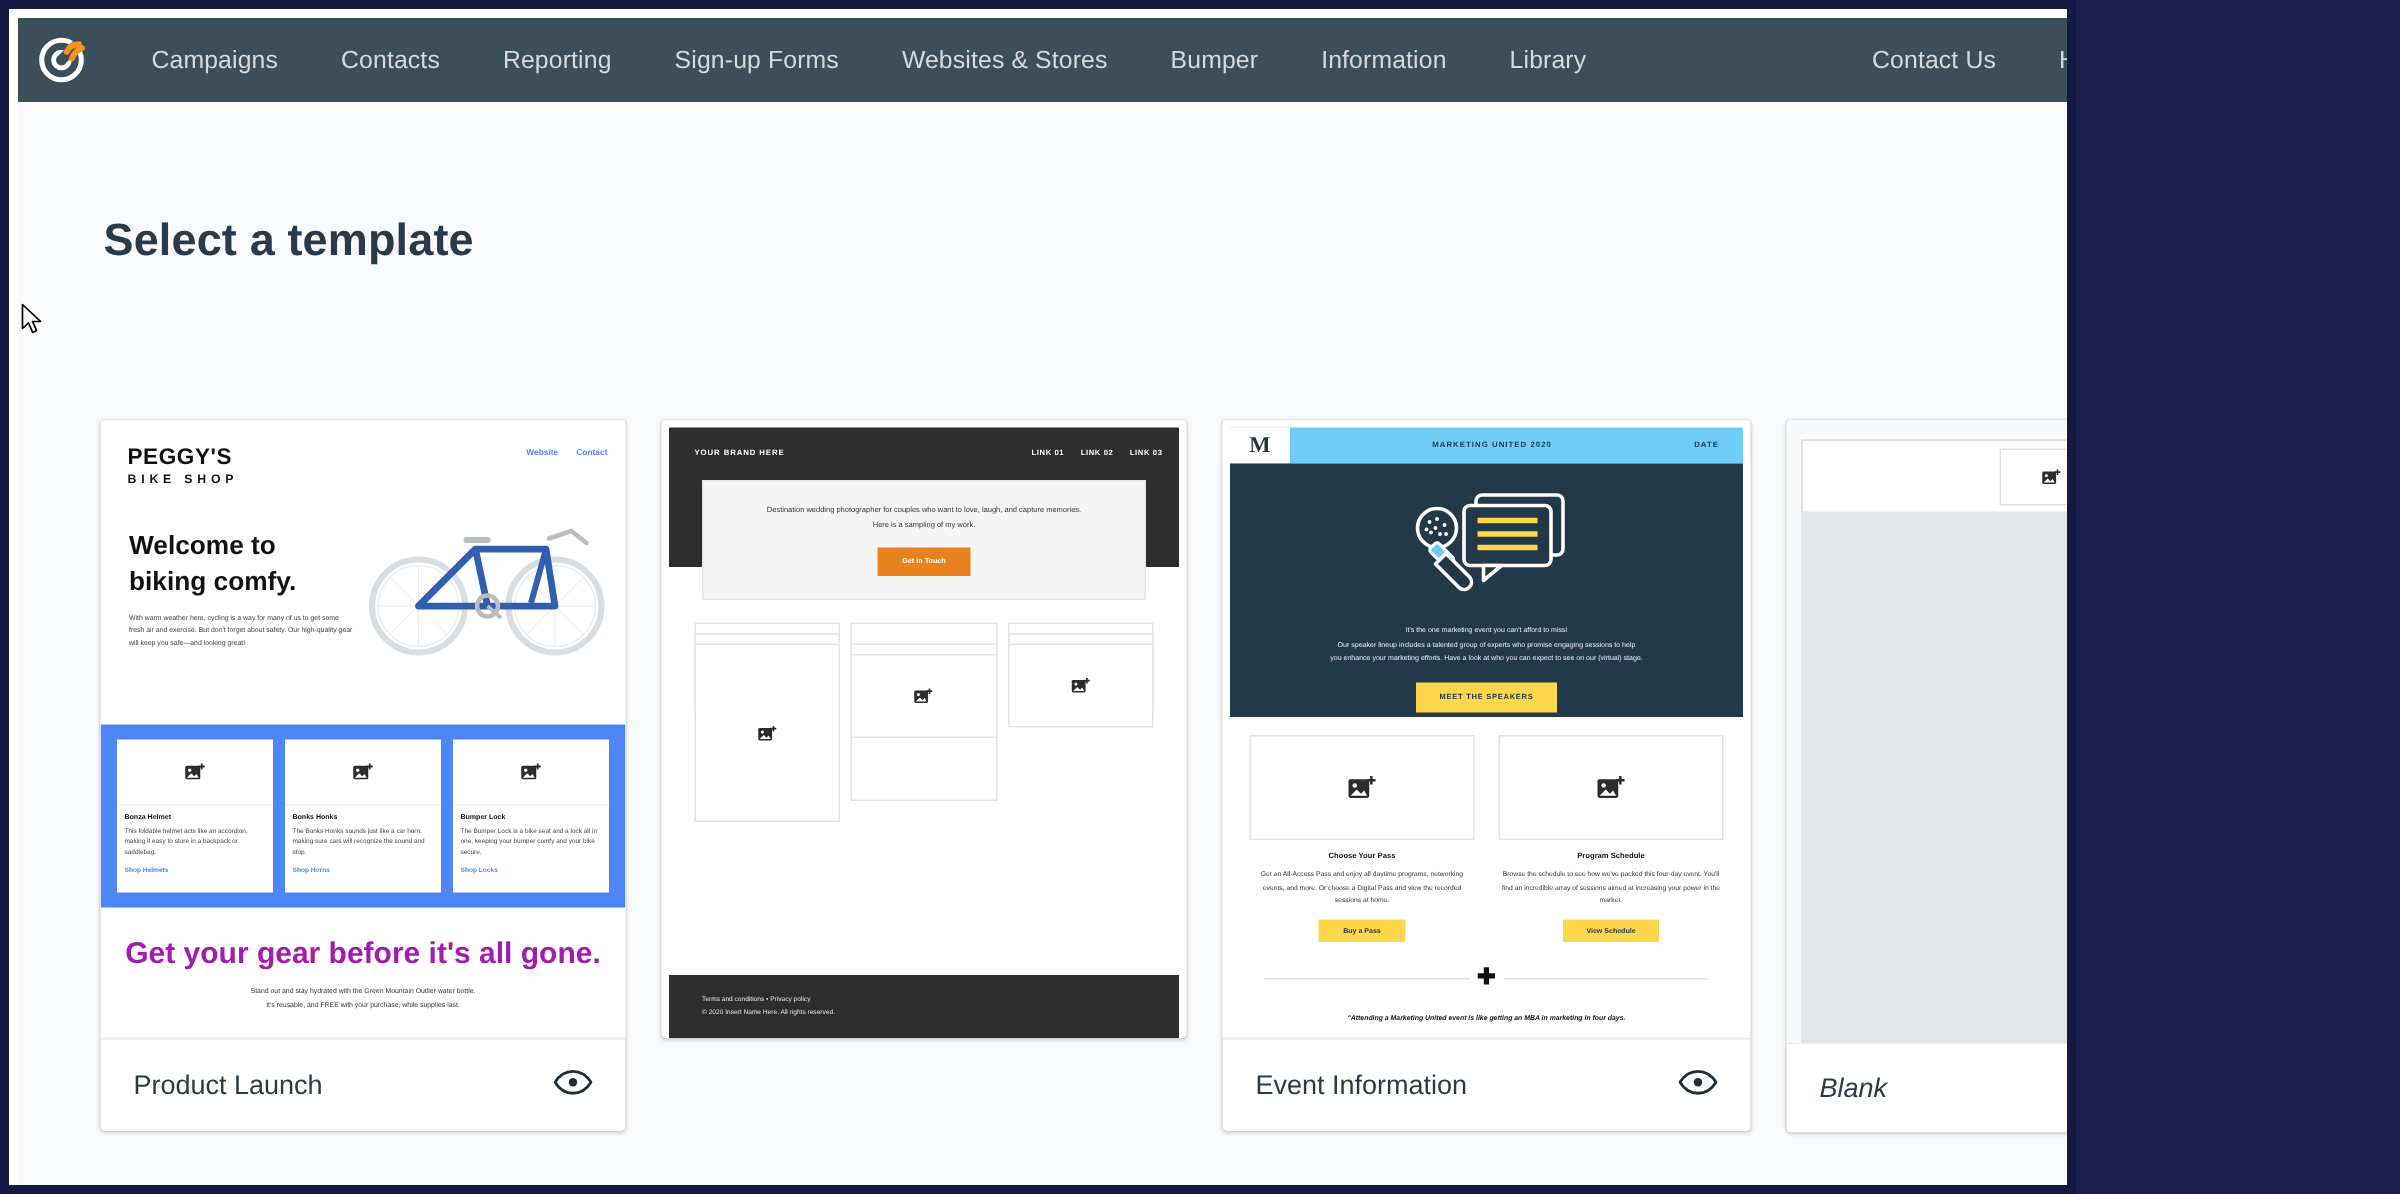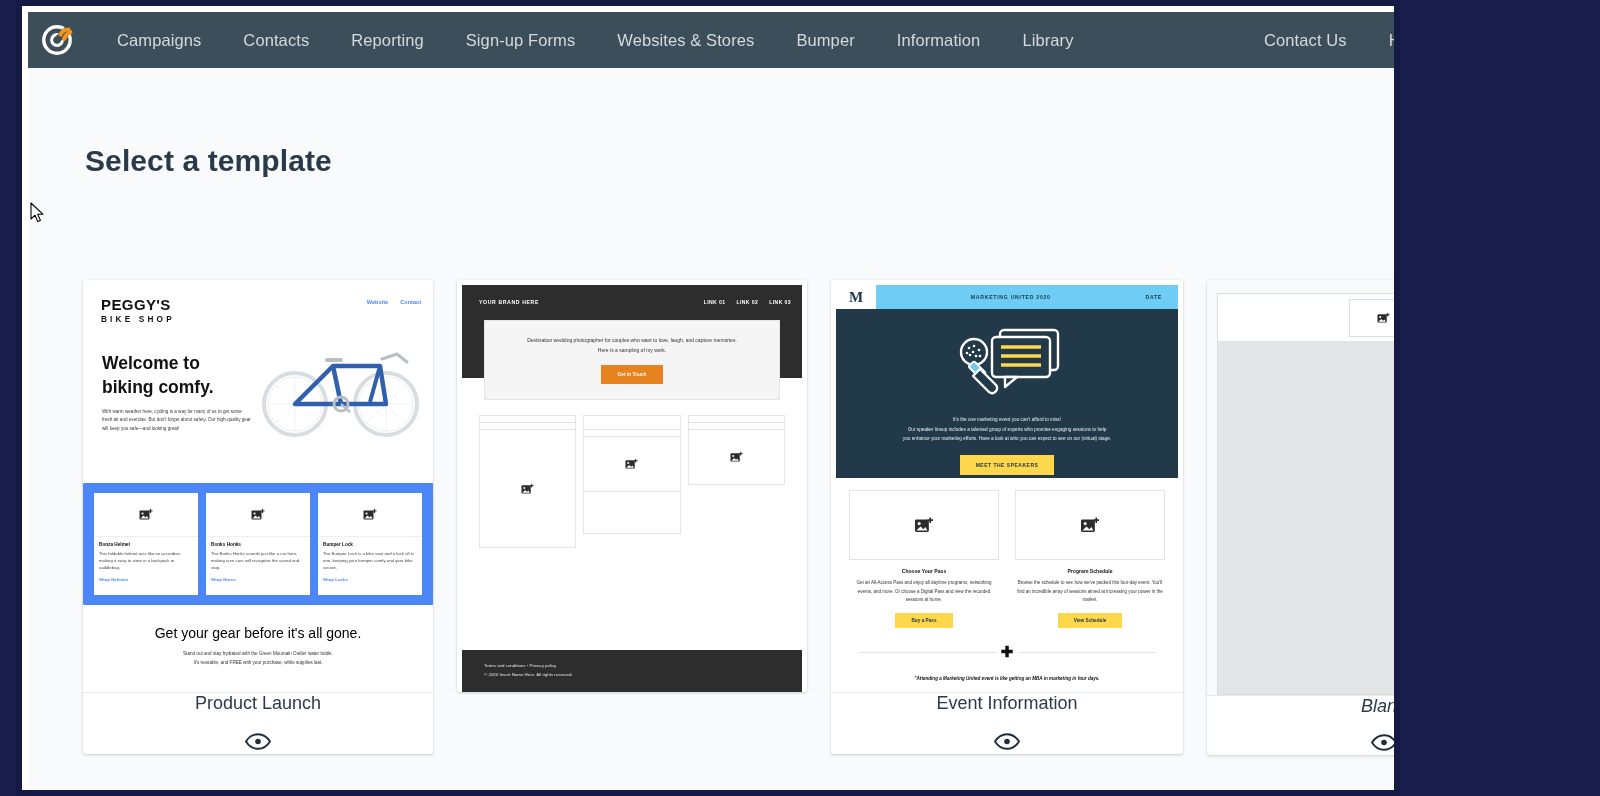--- a/index.html
+++ b/index.html
@@ -3,21 +3,21 @@
 <meta charset="utf-8">
 <style>
   * { box-sizing: border-box; margin: 0; padding: 0; }
   html, body { width: 1600px; height: 796px; overflow: hidden; }
   body {
     font-family: "Liberation Sans", sans-serif;
     background: #1a1f4d;
   }
   .frame {
     position: absolute;
-    left: 16px; top: 0;
+    left: 0; top: 0;
     width: 1384px; height: 796px;
     border: 6px solid #151a45;
     background: #ffffff;
     overflow: hidden;
   }
   .inner {
     position: absolute;
     left: 6px; top: 6px;
     width: 1588px; height: 784px;
     background: #f8f9fa;
@@ -112,21 +112,20 @@
     overflow: hidden;
     background: #ffffff;
   }
   .card-footer {
     height: 62px;
     border-top: 1px solid #e8eaec;
     display: flex;
     align-items: center;
     justify-content: space-between;
     padding: 0 22px;
-    flex-direction: column;
   }
   .card-label { font-size: 18px; color: #2b3a4a; }
   .eye { cursor: pointer; }
 
   
   #card-0 { left: 55px;   top: 0px;  width: 350px; }
   #card-1 { left: 429px;  top: 0px;  width: 350px; }
   #card-2 { left: 803px;  top: 0px;  width: 352px; }
   #card-3 { left: 1179px; top: 0px;  width: 353px; font-style: italic; }
 
@@ -168,21 +167,21 @@
     height:44px; display:flex; align-items:center; justify-content:center;
     border-bottom:1px solid #eee;
   }
   .p1-prod .txt { padding:5px 5px 0 5px; }
   .p1-prod .t { font-size:4.7px; font-weight:bold; color:#111; margin-bottom:3px; }
   .p1-prod .d { font-size:4.3px; color:#444; line-height:1.65; }
   .p1-prod .l { font-size:4.4px; color:#4d86f7; font-weight:bold; padding:6px 5px 5px 5px; }
   .p1-cta {
     position:absolute; left:0; top:345px; width:100%; text-align:center;
   }
-  .p1-cta .h { font-size:14px; font-weight:normal; color:#000000; }
+  .p1-cta .h { font-size:20px; font-weight:bold; color:#a21caf; }
   .p1-cta .s { font-size:4.6px; color:#333; line-height:1.9; margin-top:9px; }
 
   
   .p2 { position:absolute; inset:0; background:#fff; padding:5px 5px 0 5px; }
   .p2-dark {
     position:absolute; left:5px; top:5px; right:5px; height:93px;
     background:#2d2d2d;
   }
   .p2-brand {
     position:absolute; left:22px; top:19px;

